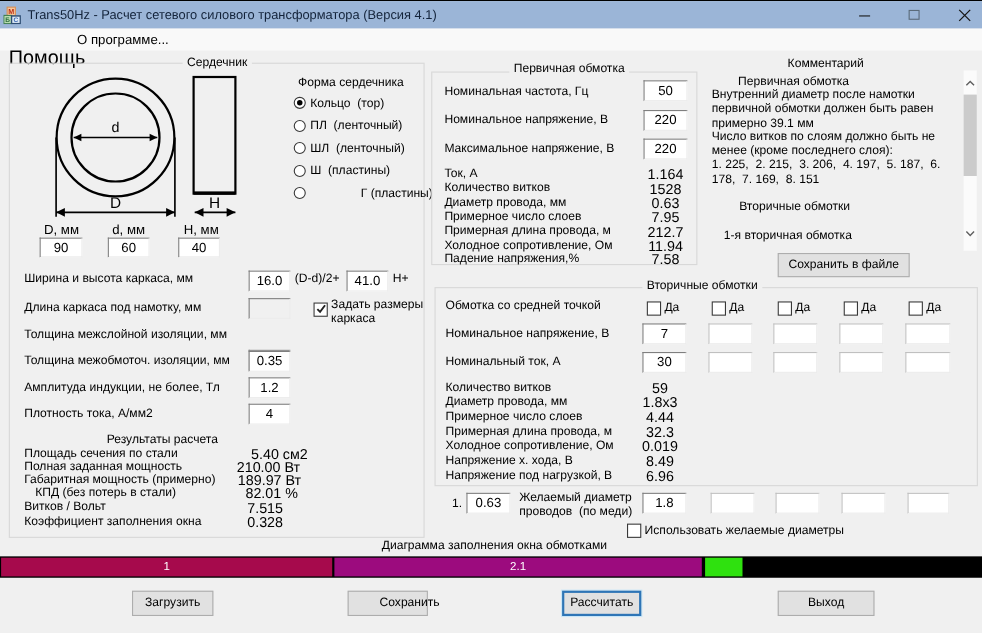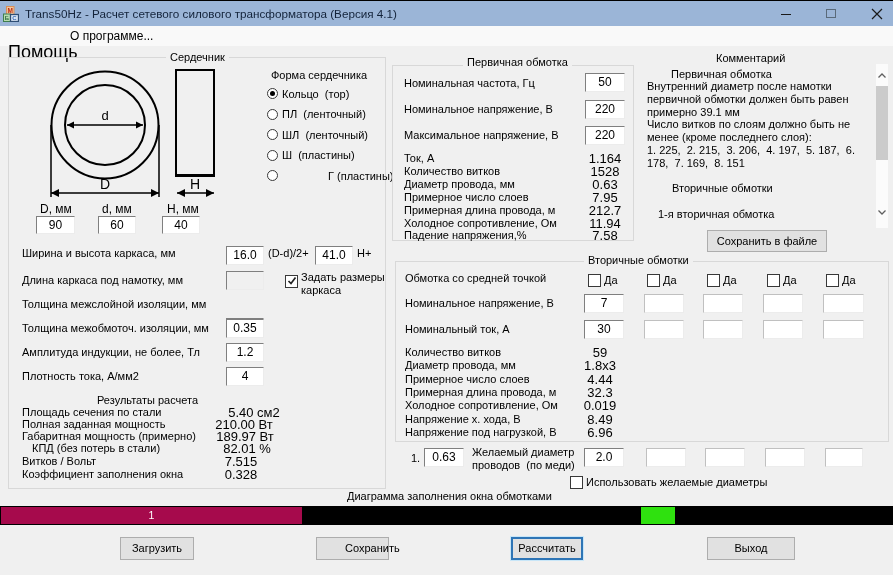--- a/index.html
+++ b/index.html
@@ -208,30 +208,31 @@
 <div class="val" style="left:600px;top:399px;">0.019</div>
 <div class="lbl" style="left:405px;top:413px;">Напряжение х. хода, В</div>
 <div class="val" style="left:600px;top:413px;">8.49</div>
 <div class="lbl" style="left:405px;top:426px;">Напряжение под нагрузкой, В</div>
 <div class="val" style="left:600px;top:426px;">6.96</div>
 
 <div class="lbl" style="left:411px;top:452px;">1.</div>
 <div class="in" style="left:424px;top:448px;">0.63</div>
 <div class="lbl" style="left:472px;top:446px;">Желаемый диаметр</div>
 <div class="lbl" style="left:472px;top:459px;">проводов&nbsp; (по меди)</div>
-<div class="in" style="left:584px;top:448px;">2.0</div>
+<div class="in" style="left:584px;top:448px;">1.8</div>
 <div class="in" style="left:646px;top:448px;border-color:#c0c0c0 #ececec #ececec #c0c0c0;"></div>
 <div class="in" style="left:705px;top:448px;border-color:#c0c0c0 #ececec #ececec #c0c0c0;"></div>
 <div class="in" style="left:765px;top:448px;border-color:#c0c0c0 #ececec #ececec #c0c0c0;"></div>
 <div class="in" style="left:825px;top:448px;width:38px;border-color:#c0c0c0 #ececec #ececec #c0c0c0;"></div>
 <div class="cb" style="left:570px;top:476px;"></div>
 <div class="lbl" style="left:586px;top:476px;">Использовать желаемые диаметры</div>
 
 <div class="lbl" style="left:347px;top:490px;">Диаграмма заполнения окна обмотками</div>
 <div class="abs" style="left:0;top:506px;width:894px;height:19px;border:1px solid #000;background:#000;">
   <div class="abs" style="left:0;top:0;width:301px;height:17px;background:#a60a4c;color:#fff;font-size:10.5px;text-align:center;line-height:17px;">1</div>
+  <div class="abs" style="left:303px;top:0;width:334px;height:17px;background:#9c0b7e;color:#fff;font-size:10.5px;text-align:center;line-height:17px;">2.1</div>
   <div class="abs" style="left:640px;top:0;width:34px;height:17px;background:#2fe10f;"></div>
 </div>
 
 <div class="btn" style="left:120px;top:537px;width:74px;height:23px;line-height:21px;">Загрузить</div>
 <div class="btn" style="left:316px;top:537px;width:73px;height:23px;line-height:21px;padding-left:28px;">Сохранить</div>
 <div class="btn" style="left:511px;top:537px;width:72px;height:23px;line-height:19px;border:2px solid #2e75b6;box-shadow:0 0 0 1px #c8e6f8;">Рассчитать</div>
 <div class="btn" style="left:707px;top:537px;width:88px;height:23px;line-height:21px;">Выход</div>
 
 </body></html>

